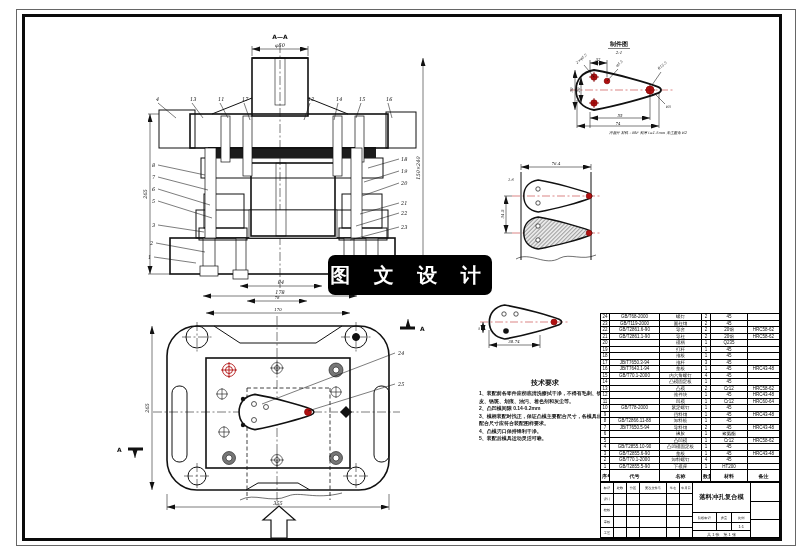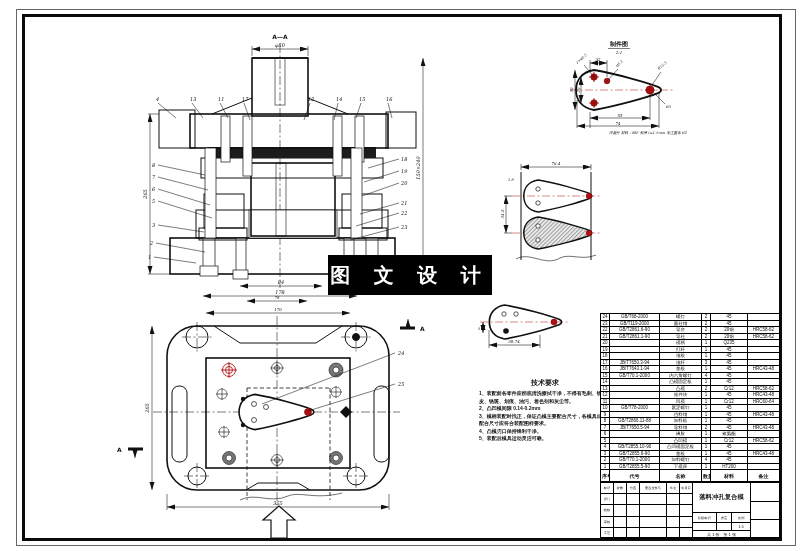--- a/index.html
+++ b/index.html
@@ -14,21 +14,21 @@
   .thin{stroke-width:.6;}
   .wh{fill:#fff;stroke:#111;stroke-width:.7;}
   .cl{stroke:#111;stroke-width:.55;stroke-dasharray:9 2.5 2 2.5;fill:none;}
   .clr{stroke:#c23232;stroke-width:.6;stroke-dasharray:8 2.5 2 2.5;fill:none;}
   .dm{stroke:#111;stroke-width:.55;fill:none;}
   .dim{font:italic 5px "DejaVu Serif",serif;fill:#111;}
   .dim4{font:italic 4px "DejaVu Serif",serif;fill:#111;}
   .dim35{font:italic 3.6px "DejaVu Serif",serif;fill:#111;}
   .lbl{font:bold 6px "DejaVu Sans",sans-serif;fill:#111;}
   .watermark{position:absolute;left:328px;top:255px;width:164px;height:40px;background:#000;z-index:5;
-             color:#fff;font-weight:600;font-size:20px;letter-spacing:9px;text-align:center;line-height:40px;}
+             color:#fff;font-weight:600;font-size:20px;letter-spacing:9px;text-align:center;line-height:40px;border-radius:7px;}
   .techreq{position:absolute;left:479px;top:378px;width:132px;z-index:2;}
   .techreq .tr-title{font-size:7px;font-weight:700;text-align:center;margin-bottom:2px;}
   .treq-item{font-size:5px;font-weight:600;line-height:1.5;}
   .bom{position:absolute;left:600px;top:313px;width:180px;height:169px;border:1px solid #000;z-index:2;background:#fff;}
   .brow{display:flex;height:6.5px;border-bottom:.5px solid #000;}
   .bhead{display:flex;height:12.5px;border-bottom:none;font-weight:700;}
   .bc{border-right:.5px solid #000;overflow:hidden;white-space:nowrap;font-size:4.5px;line-height:6px;
       text-align:center;padding:0 1px;}
   .bhead .bc{font-size:5px;line-height:12px;}
   .c1{width:9px;}.c2{width:50px;}.c3{width:42px;}.c4{width:9px;}.c5{width:37px;}.c6{width:31px;border-right:none;}

